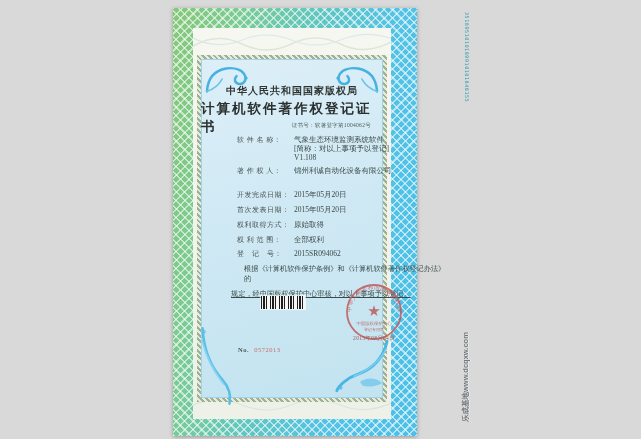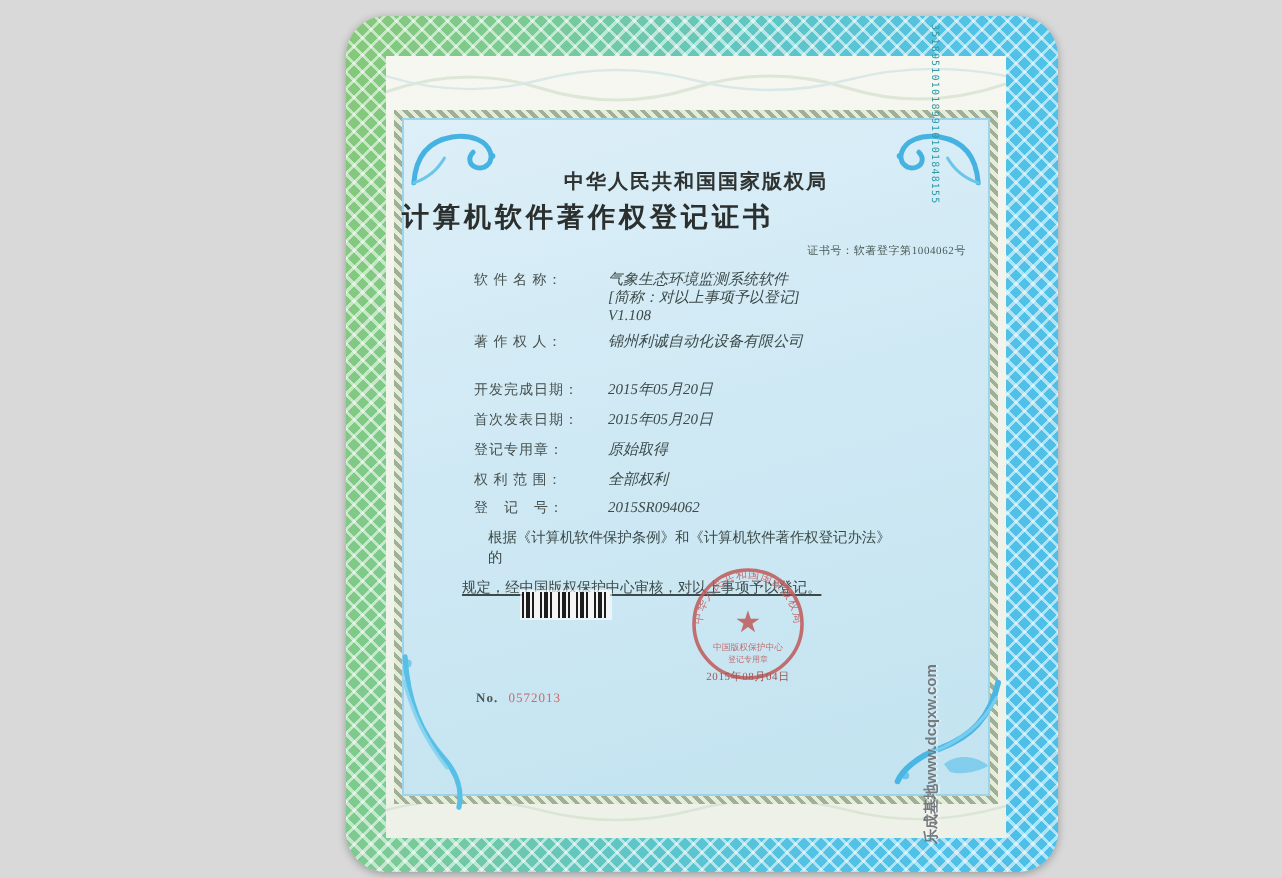--- a/index.html
+++ b/index.html
@@ -1,25 +1,25 @@
 <!DOCTYPE html>
 <html><head>
 <meta charset="utf-8">
 <style>
   html,body{margin:0;padding:0;background:#d9d9d9;}
   .stage{position:relative;width:641px;height:439px;background:#d9d9d9;overflow:hidden;
          font-family:"Liberation Serif","DejaVu Serif",serif;}
   
-  .photo{position:absolute;left:173px;top:8px;width:356px;height:428px;box-sizing:border-box;
+  .photo{position:absolute;left:173px;top:8px;width:244px;height:428px;box-sizing:border-box;
          padding:20px 26px 17px 20px;
          background-image:
            repeating-linear-gradient(45deg, rgba(255,255,255,.55) 0 1.5px, rgba(255,255,255,0) 1.5px 6px),
            repeating-linear-gradient(-45deg, rgba(255,255,255,.55) 0 1.5px, rgba(255,255,255,0) 1.5px 6px),
            linear-gradient(100deg,#85c878 0%,#7ccb92 20%,#5fc6c4 48%,#52c2e6 72%,#4cbfe8 100%);
-         box-shadow:0 1px 4px rgba(0,0,0,.3);border-radius:20px;}
+         box-shadow:0 1px 4px rgba(0,0,0,.3);}
   .paper{position:relative;width:100%;height:100%;
          background:linear-gradient(180deg,#f6f7f0 0%,#eff3ea 60%,#eef1e8 100%);}
   .topwaves,.botwaves{position:absolute;left:0;width:100%;height:26px;opacity:.7;}
   .topwaves{top:0;} .botwaves{bottom:0;}
   
   .panel{position:absolute;left:4px;top:27px;right:4px;bottom:17px;box-sizing:border-box;
          border:4px solid;
          border-image:repeating-linear-gradient(45deg,#9fb096 0 2px,#e6ecda 2px 4px) 4;
          background:linear-gradient(165deg,#ddeff8 0%,#cfe9f4 45%,#c2e3f0 100%);
          box-shadow:inset 0 0 0 1px #9ed4ea;}
@@ -28,21 +28,21 @@
   .corner.tr{right:4px;top:5px;transform:scaleX(-1);}
   .flourish-br{position:absolute;right:-6px;bottom:4px;width:58px;height:56px;}
   .flourish-bl{position:absolute;left:-10px;bottom:-4px;width:50px;height:72px;transform:scaleX(-1) rotate(-12deg);}
   
   .authority{position:absolute;top:25px;left:0;width:100%;text-align:center;
              font-size:10px;font-weight:bold;letter-spacing:1px;color:#2f3433;}
   .cert-title{position:absolute;top:41px;left:0;width:100%;text-align:left;
               font-size:13.5px;font-weight:bold;letter-spacing:2px;color:#2b302f;}
   .certno{position:absolute;top:63px;right:12px;font-size:5.5px;color:#4a5a58;letter-spacing:.3px;}
   .flabel{position:absolute;left:36px;font-size:7px;letter-spacing:.5px;color:#46504e;white-space:nowrap;}
-  .fvalue{position:absolute;left:103px;font-size:7.5px;color:#3c4a49;white-space:nowrap;font-style:italic;}
+  .fvalue{position:absolute;left:93px;font-size:7.5px;color:#3c4a49;white-space:nowrap;}
   .statement{position:absolute;left:30px;top:205px;width:216px;font-size:7.2px;color:#3c4a49;}
   .statement .l1{padding-left:13px;}
   .statement .l2{margin-top:5px;text-decoration:underline;}
   .barcode{position:absolute;left:60px;top:237px;width:44px;height:13px;background:
       repeating-linear-gradient(90deg,#1d1d1d 0 1px,#f5f5f5 1px 2px,#1d1d1d 2px 4px,#f5f5f5 4px 5px,#1d1d1d 5px 6px,#f5f5f5 6px 9px);
       outline:1px solid rgba(255,255,255,.6);}
   .seal{position:absolute;left:143px;top:223px;width:60px;height:60px;opacity:.85;}
   .seal-date{position:absolute;left:128px;top:276px;width:90px;text-align:center;
              font-size:5.5px;color:#a05555;letter-spacing:.3px;}
   .serial{position:absolute;left:37px;top:287px;font-size:6.5px;letter-spacing:.5px;}
@@ -95,21 +95,21 @@
 
         <span class="flabel" style="top:107px">著 作 权 人：</span>
         <span class="fvalue" style="top:107px">锦州利诚自动化设备有限公司</span>
 
         <span class="flabel" style="top:131px">开发完成日期：</span>
         <span class="fvalue" style="top:131px">2015年05月20日</span>
 
         <span class="flabel" style="top:146px">首次发表日期：</span>
         <span class="fvalue" style="top:146px">2015年05月20日</span>
 
-        <span class="flabel" style="top:161px">登记专用章：</span>
+        <span class="flabel" style="top:161px">权利取得方式：</span>
         <span class="fvalue" style="top:161px">原始取得</span>
 
         <span class="flabel" style="top:176px">权 利 范 围：</span>
         <span class="fvalue" style="top:176px">全部权利</span>
 
         <span class="flabel" style="top:190px">登　记　号：</span>
         <span class="fvalue" style="top:190px">2015SR094062</span>
 
         <div class="statement">
           <div class="l1">根据《计算机软件保护条例》和《计算机软件著作权登记办法》的</div>

